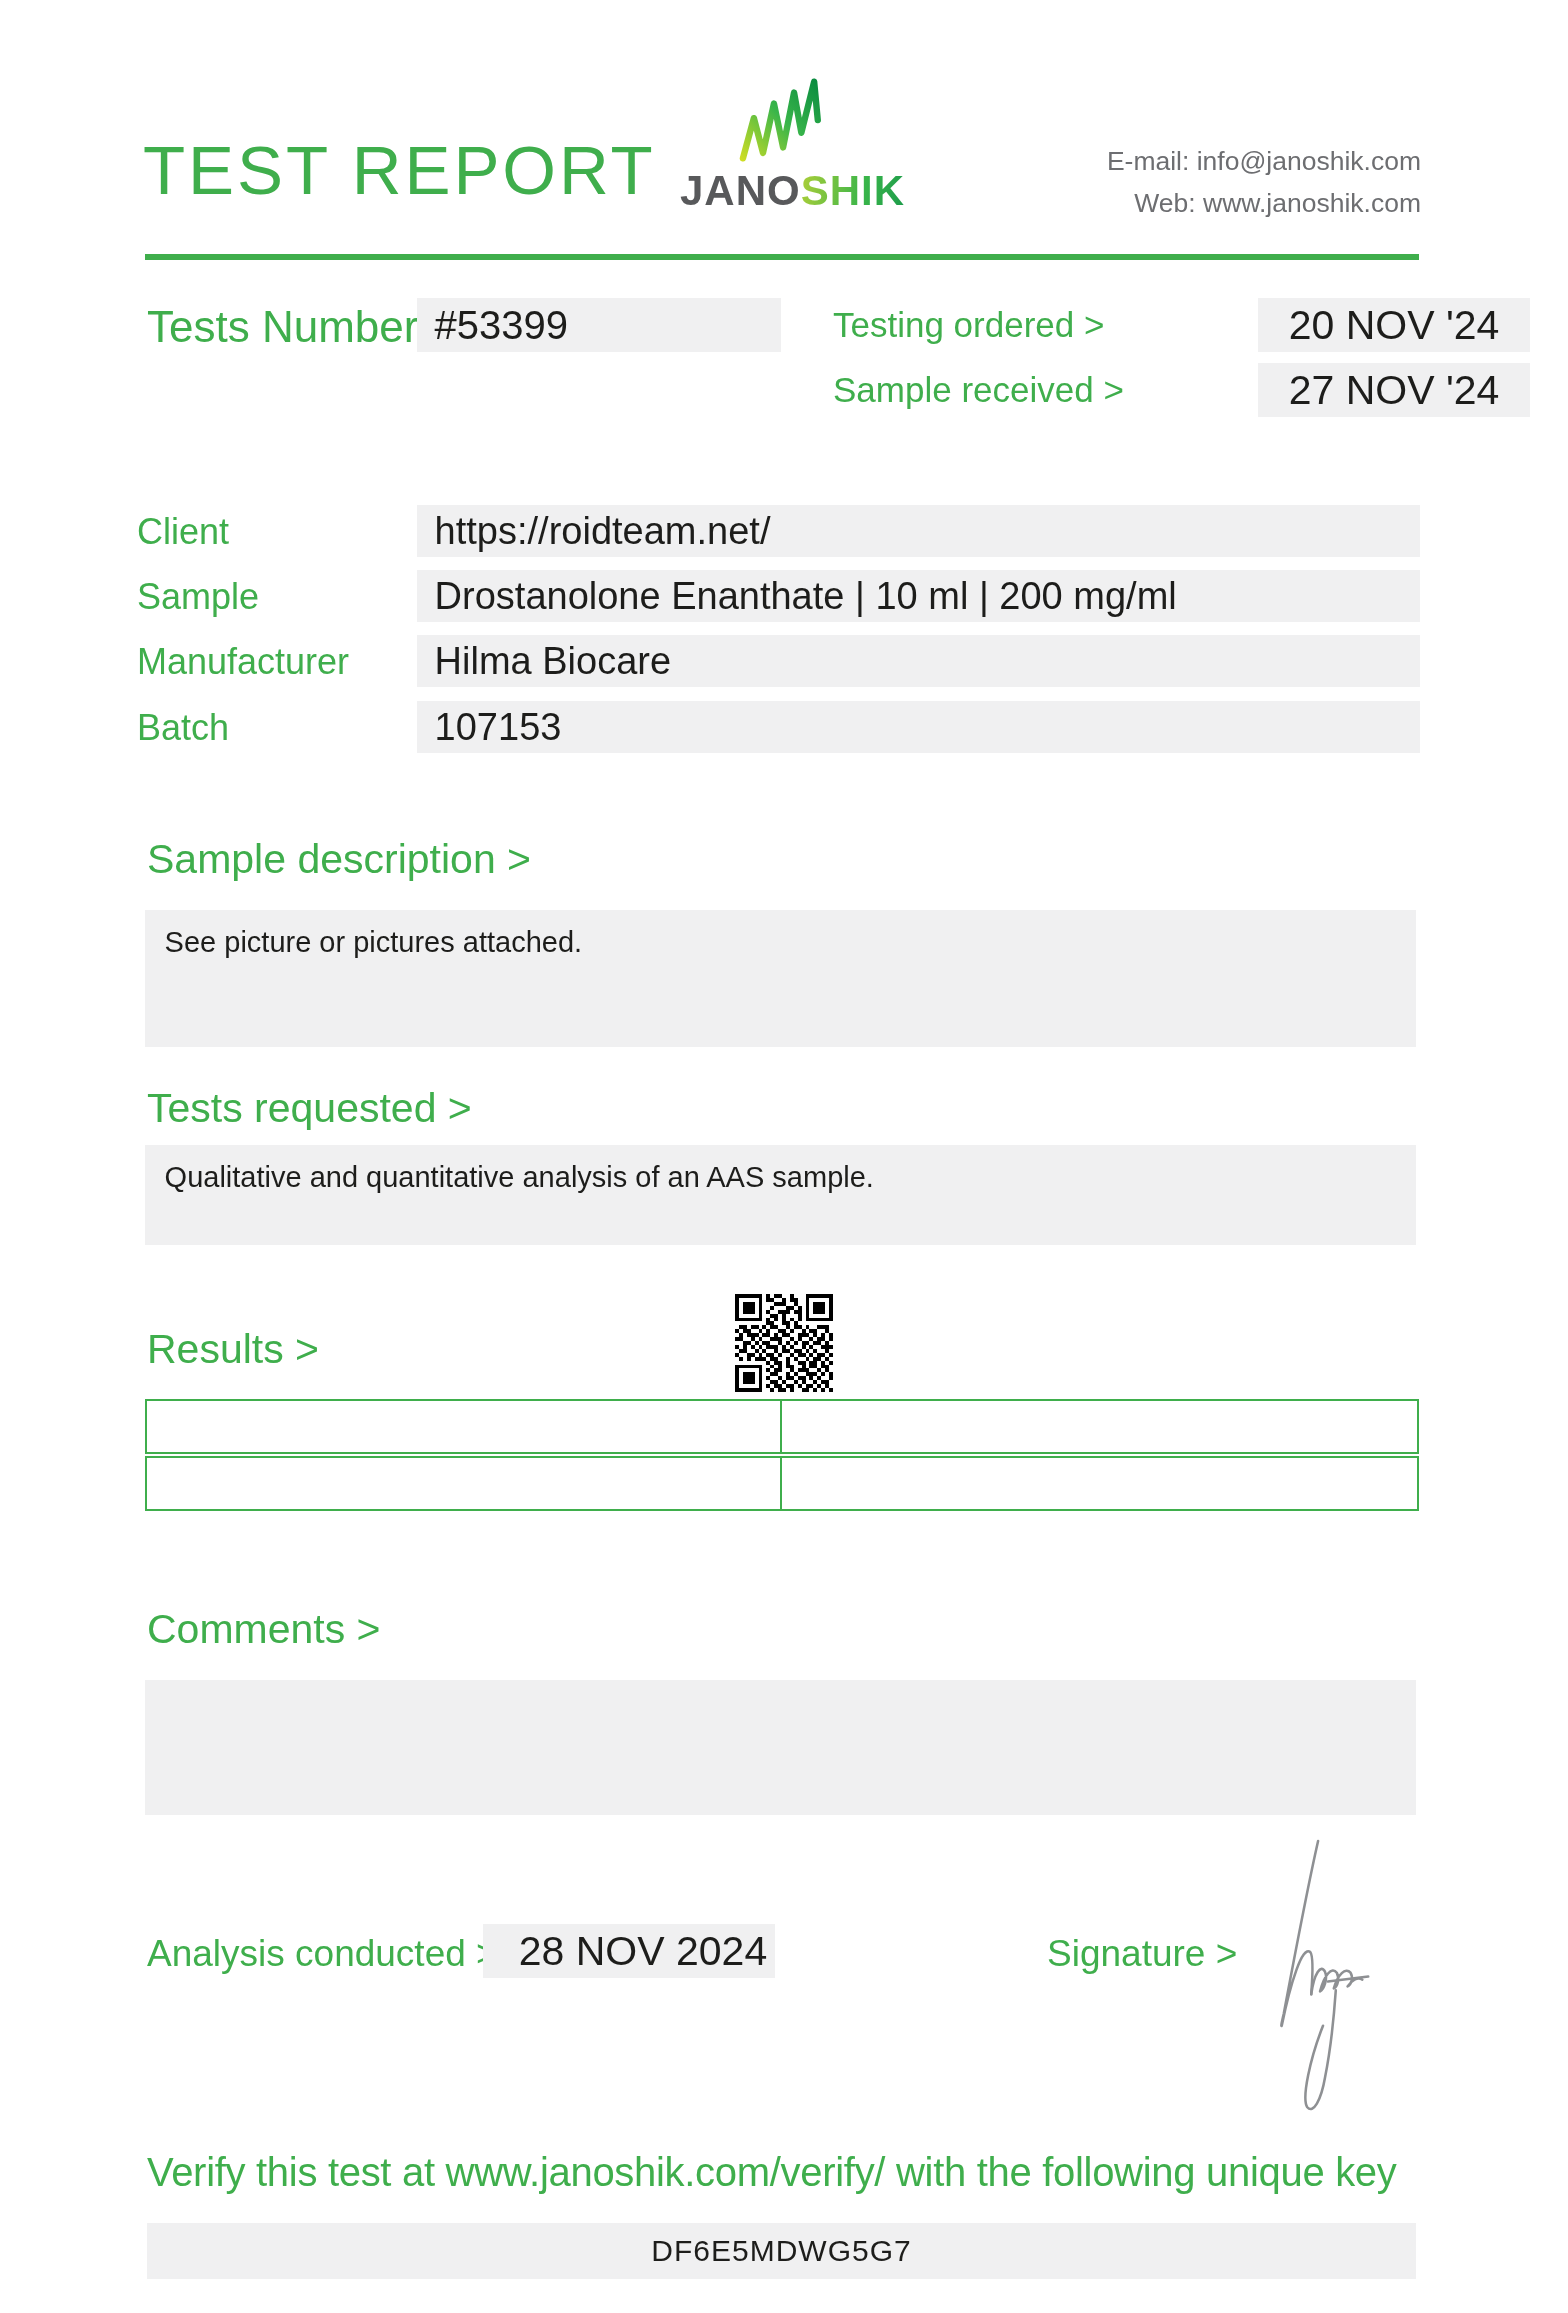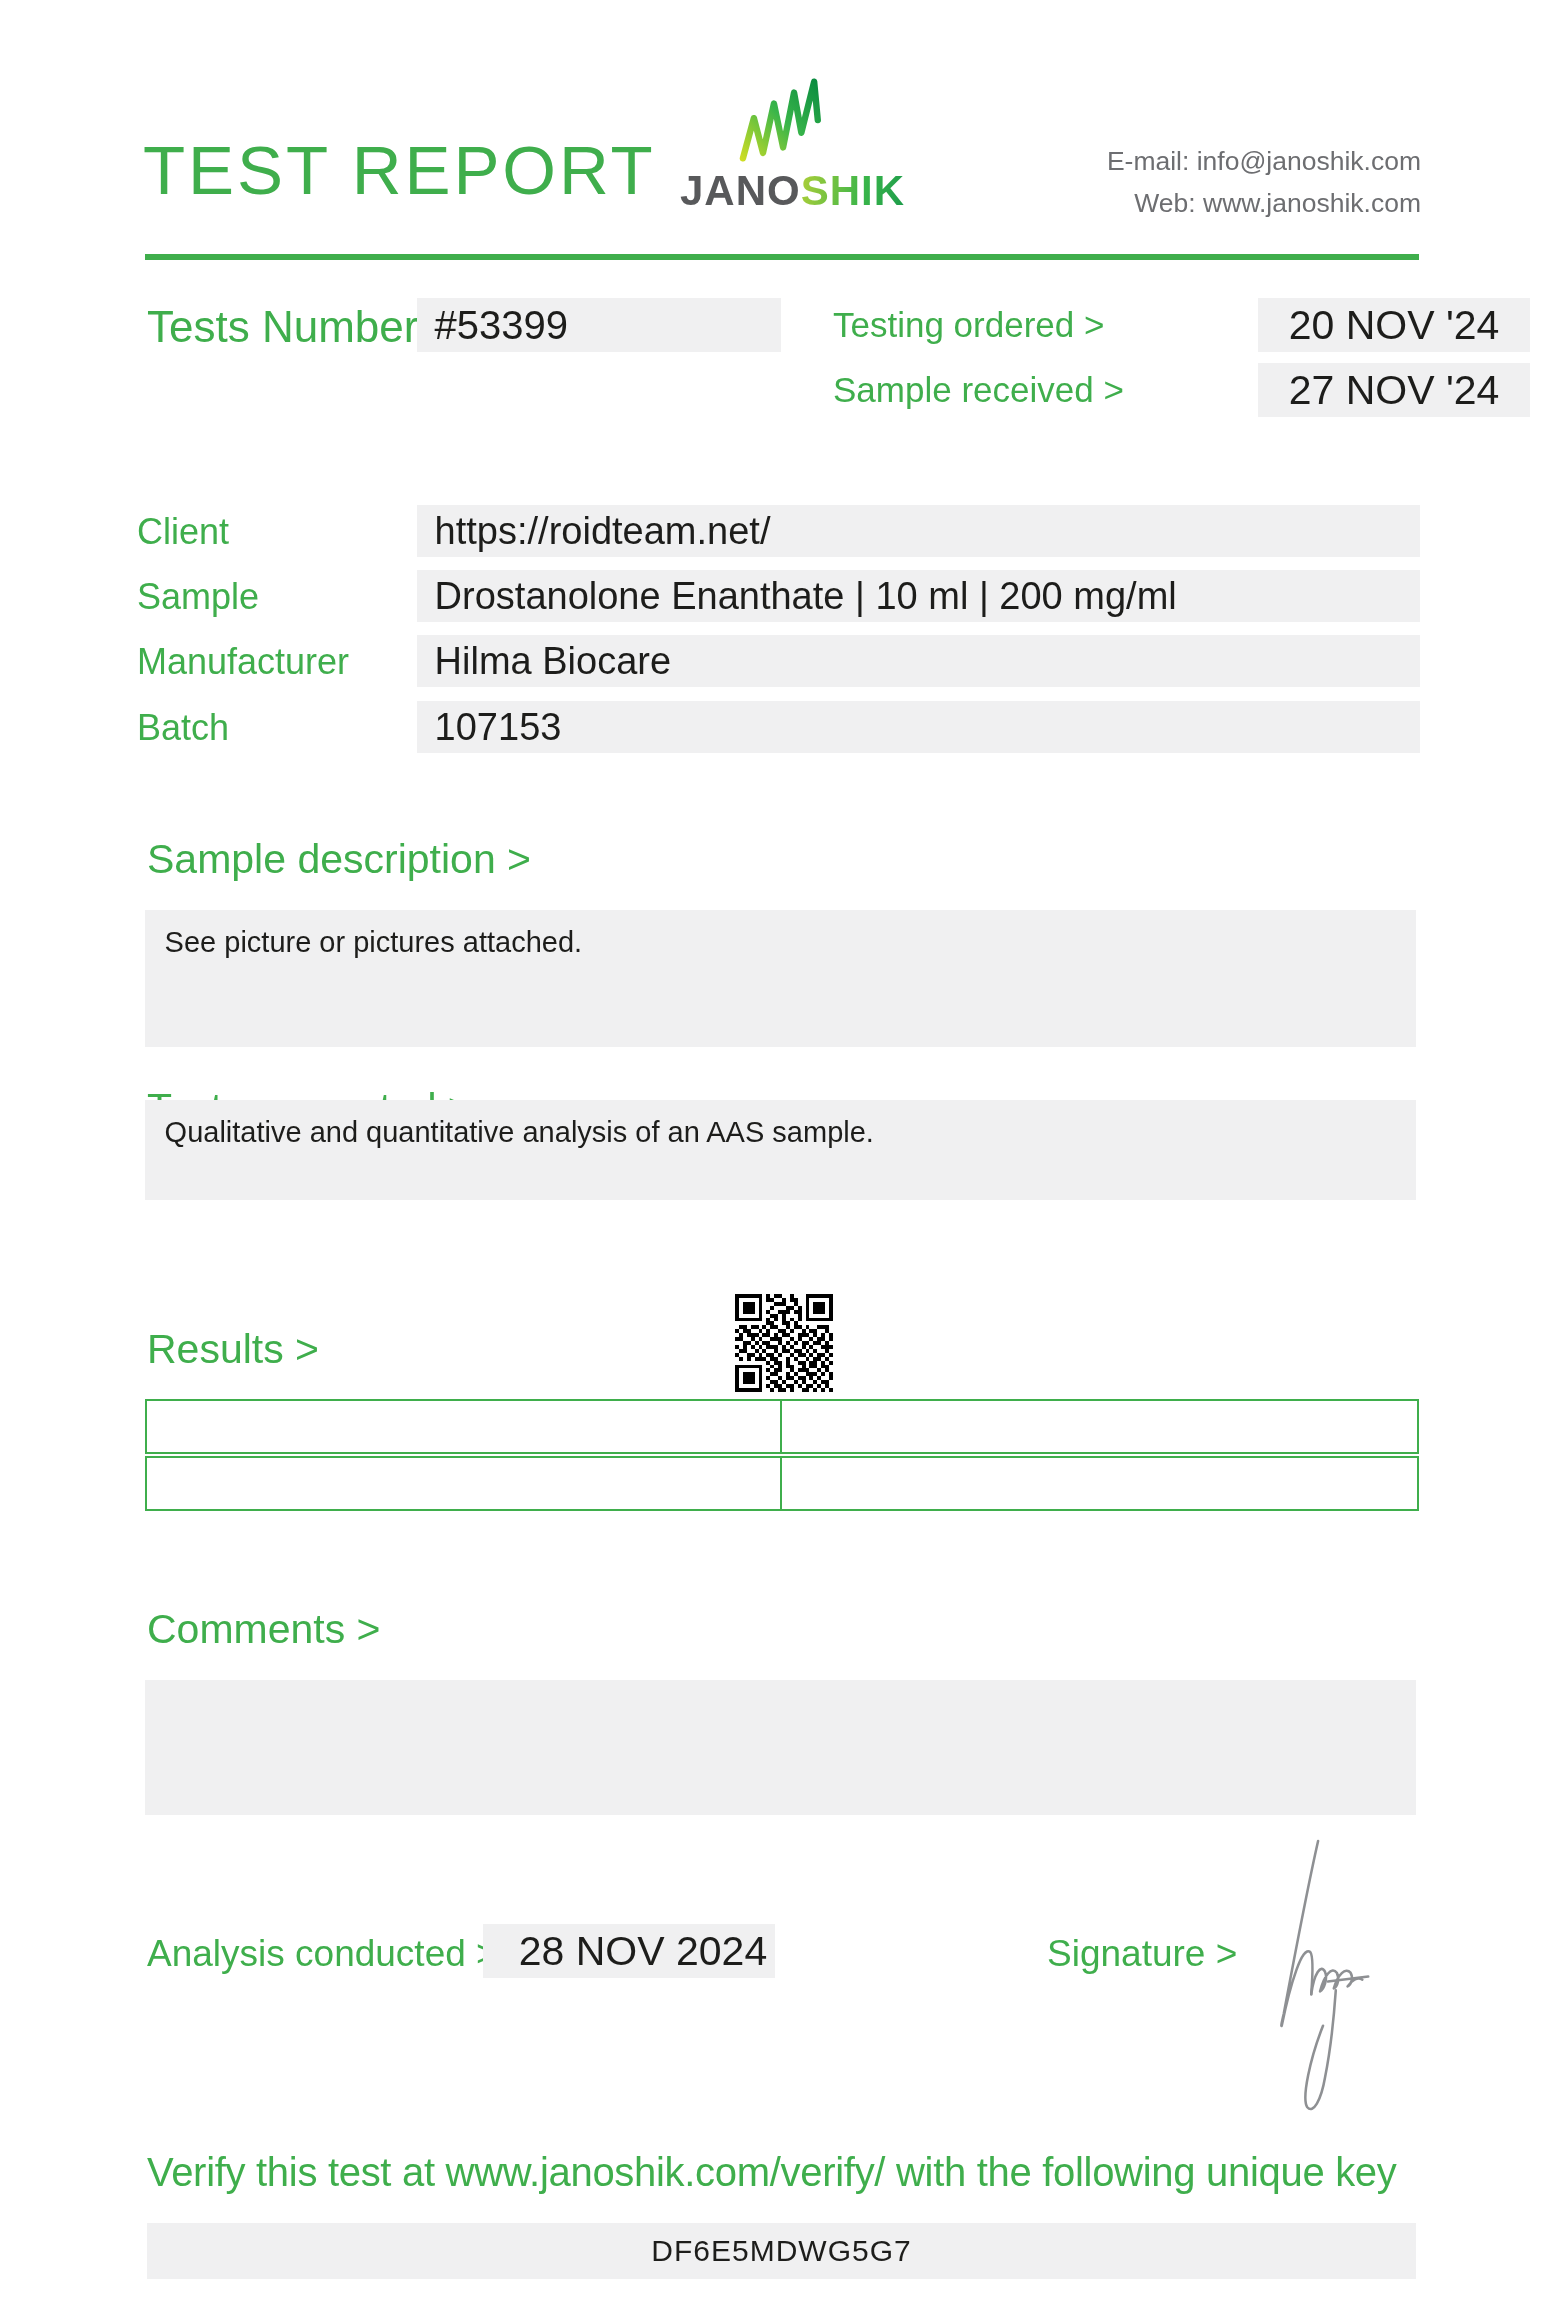--- a/index.html
+++ b/index.html
@@ -185,21 +185,21 @@
 
   <div class="abs green-label detail-label" style="top:705px">Batch</div>
   <div class="abs gray-box detail-box" style="top:701px">107153</div>
 
   <div class="abs green-label section-heading" style="top:835px">Sample description &gt;</div>
   <div class="abs gray-box section-box" style="top:910px;height:137px">
     <span>See picture or pictures attached.</span>
   </div>
 
   <div class="abs green-label section-heading" style="top:1084px">Tests requested &gt;</div>
-  <div class="abs gray-box section-box" style="top:1100px;height:100px">
+  <div class="abs gray-box section-box" style="top:1145px;height:100px">
     <span>Qualitative and quantitative analysis of an AAS sample.</span>
   </div>
 
   <div class="abs qr-wrap" id="qr"><svg viewBox="0 0 100 100" width="98" height="98" shape-rendering="crispEdges">
         <rect width="100" height="100" fill="#fff"></rect>
         <g fill="#000">
           <rect x="0" y="0" width="4" height="4"></rect>
           <rect x="4" y="0" width="4" height="4"></rect>
           <rect x="8" y="0" width="4" height="4"></rect>
           <rect x="12" y="0" width="4" height="4"></rect>

